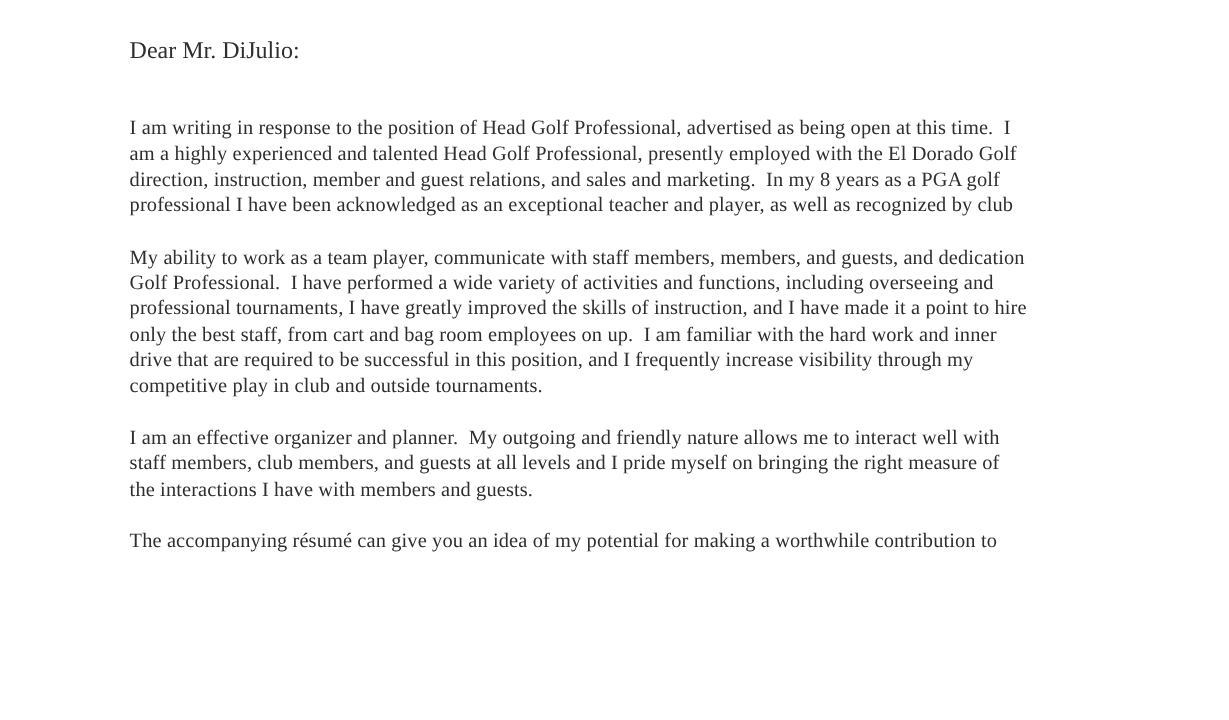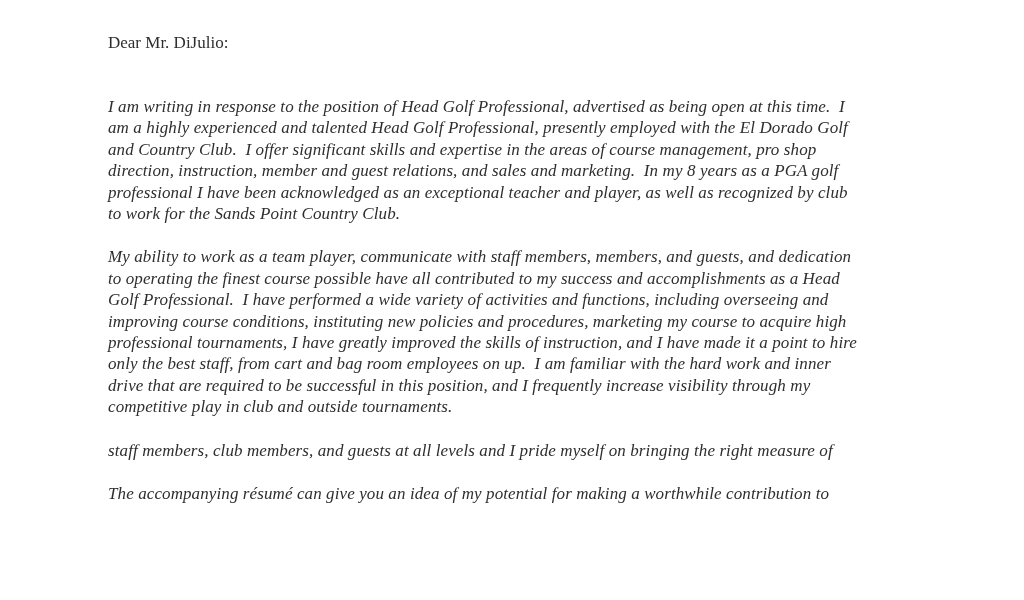--- a/index.html
+++ b/index.html
@@ -18,65 +18,62 @@
     font-family: "Liberation Serif", "DejaVu Serif", serif;
     color: #2e2e2e;
     overflow: hidden;
     
     filter: blur(0.3px);
   }
   .salutation {
     position: absolute;
     left: 108px;
     top: 32px;
-    font-size: 17px;
+    font-size: 20px;
     line-height: 21px;
     white-space: pre;
   }
   .letter-body {
     position: absolute;
     left: 108px;
     top: 96px;
     width: 830px;
   }
   .paragraph {
     margin: 0 0 22px 0;
-    font-style: italic;
   }
   .line {
     font-size: 17px;
     line-height: 21.4px;
     white-space: pre;
     letter-spacing: 0.1px;
   }
 </style>
 </head>
 <body>
 
 <div class="page" style="background: rgb(255, 255, 255); color: rgb(46, 46, 46);">
   <div class="salutation">Dear Mr. DiJulio:</div>
   <div class="letter-body">
       <div class="paragraph">
         <div class="line">I am writing in response to the position of Head Golf Professional, advertised as being open at this time.  I</div>
         <div class="line">am a highly experienced and talented Head Golf Professional, presently employed with the El Dorado Golf</div>
-        <div class="line">and Country Club.  I offer significant skills and expertise in the areas of course management, pro shop</div>
         <div class="line">direction, instruction, member and guest relations, and sales and marketing.  In my 8 years as a PGA golf</div>
         <div class="line">professional I have been acknowledged as an exceptional teacher and player, as well as recognized by club</div>
-        <div class="line">to work for the Sands Point Country Club.</div>
       </div>
       <div class="paragraph">
         <div class="line">My ability to work as a team player, communicate with staff members, members, and guests, and dedication</div>
-        <div class="line">to operating the finest course possible have all contributed to my success and accomplishments as a Head</div>
         <div class="line">Golf Professional.  I have performed a wide variety of activities and functions, including overseeing and</div>
-        <div class="line">improving course conditions, instituting new policies and procedures, marketing my course to acquire high</div>
         <div class="line">professional tournaments, I have greatly improved the skills of instruction, and I have made it a point to hire</div>
         <div class="line">only the best staff, from cart and bag room employees on up.  I am familiar with the hard work and inner</div>
         <div class="line">drive that are required to be successful in this position, and I frequently increase visibility through my</div>
         <div class="line">competitive play in club and outside tournaments.</div>
       </div>
       <div class="paragraph">
+        <div class="line">I am an effective organizer and planner.  My outgoing and friendly nature allows me to interact well with</div>
         <div class="line">staff members, club members, and guests at all levels and I pride myself on bringing the right measure of</div>
+        <div class="line">the interactions I have with members and guests.</div>
       </div>
       <div class="paragraph">
         <div class="line">The accompanying résumé can give you an idea of my potential for making a worthwhile contribution to</div>
       </div>
     </div>
 </div>
 
 </body></html>

